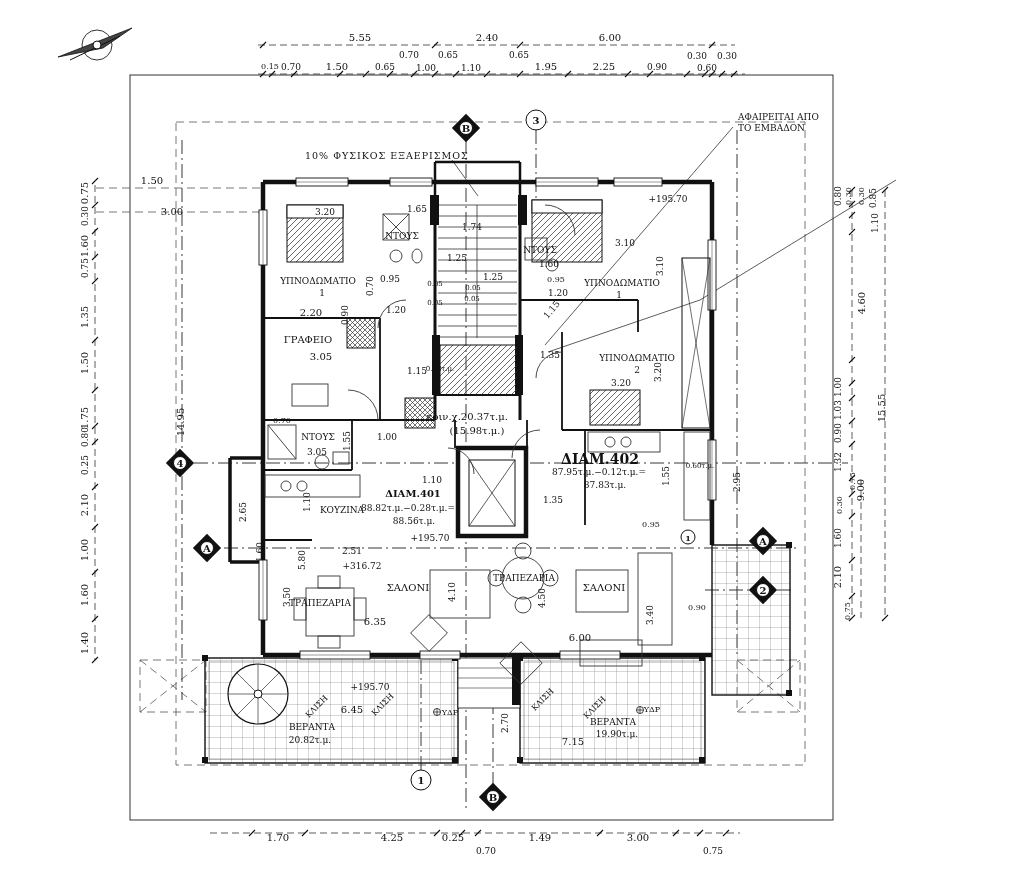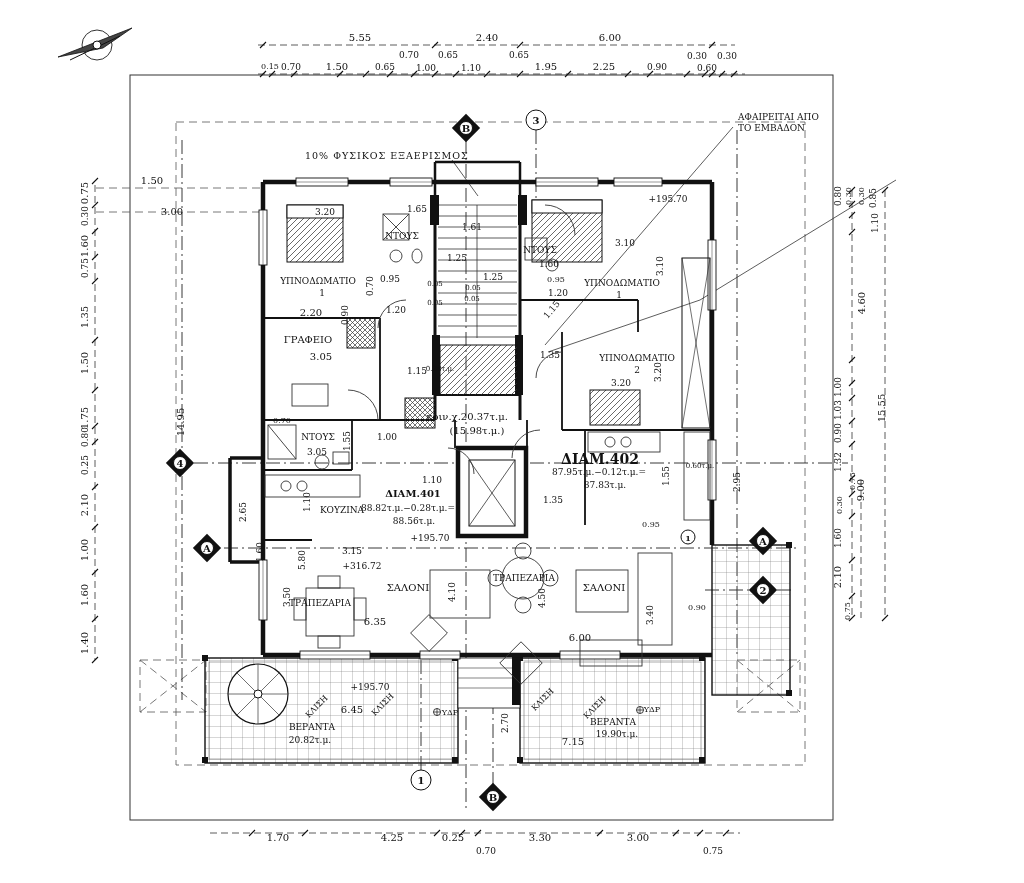--- a/index.html
+++ b/index.html
@@ -316,28 +316,28 @@
       <span class="ann" style="left: 853px; top: 481px; font-size: 8px; transform: translate(-50%, -50%) rotate(-90deg);">0.75</span>
       <span class="ann" style="left: 861px; top: 490px; font-size: 10px; transform: translate(-50%, -50%) rotate(-90deg);">9.00</span>
       <span class="ann" style="left: 840px; top: 505px; font-size: 8px; transform: translate(-50%, -50%) rotate(-90deg);">0.30</span>
       <span class="ann" style="left: 838px; top: 538px; font-size: 9px; transform: translate(-50%, -50%) rotate(-90deg);">1.60</span>
       <span class="ann" style="left: 838px; top: 577px; font-size: 10px; transform: translate(-50%, -50%) rotate(-90deg);">2.10</span>
       <span class="ann" style="left: 848px; top: 611px; font-size: 8px; transform: translate(-50%, -50%) rotate(-90deg);">0.75</span>
       <span class="ann" style="left: 882px; top: 408px; font-size: 10px; transform: translate(-50%, -50%) rotate(-90deg);">15.55</span>
       <span class="ann" style="left: 278px; top: 838px; font-size: 10px; transform: translate(-50%, -50%);">1.70</span>
       <span class="ann" style="left: 392px; top: 838px; font-size: 10px; transform: translate(-50%, -50%);">4.25</span>
       <span class="ann" style="left: 453px; top: 838px; font-size: 10px; transform: translate(-50%, -50%);">0.25</span>
-      <span class="ann" style="left: 540px; top: 838px; font-size: 10px; transform: translate(-50%, -50%);">3.30</span>
+      <span class="ann" style="left: 540px; top: 838px; font-size: 10px; transform: translate(-50%, -50%);">1.49</span>
       <span class="ann" style="left: 638px; top: 838px; font-size: 10px; transform: translate(-50%, -50%);">3.00</span>
       <span class="ann" style="left: 486px; top: 851px; font-size: 9px; transform: translate(-50%, -50%);">0.70</span>
       <span class="ann" style="left: 713px; top: 851px; font-size: 9px; transform: translate(-50%, -50%);">0.75</span>
       <span class="ann" style="left: 325px; top: 212px; font-size: 9px; transform: translate(-50%, -50%);">3.20</span>
       <span class="ann" style="left: 404px; top: 209px; font-size: 9px; transform: translate(-50%, -50%); margin-left: 13px;">1.65</span>
       <span class="ann" style="left: 402px; top: 236px; font-size: 9px; transform: translate(-50%, -50%);">ΝΤΟΥΣ</span>
-      <span class="ann" style="left: 472px; top: 227px; font-size: 9px; transform: translate(-50%, -50%);">1.61</span>
+      <span class="ann" style="left: 472px; top: 227px; font-size: 9px; transform: translate(-50%, -50%);">1.74</span>
       <span class="ann" style="left: 457px; top: 258px; font-size: 9px; transform: translate(-50%, -50%);">1.25</span>
       <span class="ann" style="left: 493px; top: 277px; font-size: 9px; transform: translate(-50%, -50%);">1.25</span>
       <span class="ann" style="left: 435px; top: 284px; font-size: 7px; transform: translate(-50%, -50%);">0.05</span>
       <span class="ann" style="left: 473px; top: 288px; font-size: 7px; transform: translate(-50%, -50%);">0.05</span>
       <span class="ann" style="left: 472px; top: 299px; font-size: 7px; transform: translate(-50%, -50%);">0.05</span>
       <span class="ann" style="left: 435px; top: 303px; font-size: 7px; transform: translate(-50%, -50%);">0.05</span>
       <span class="ann" style="left: 540px; top: 250px; font-size: 9px; transform: translate(-50%, -50%);">ΝΤΟΥΣ</span>
       <span class="ann" style="left: 549px; top: 264px; font-size: 9px; transform: translate(-50%, -50%);">1.60</span>
       <span class="ann" style="left: 556px; top: 280px; font-size: 8px; transform: translate(-50%, -50%);">0.95</span>
       <span class="ann" style="left: 558px; top: 293px; font-size: 9px; transform: translate(-50%, -50%);">1.20</span>
@@ -379,21 +379,21 @@
       <span class="ann" style="left: 432px; top: 480px; font-size: 9px; transform: translate(-50%, -50%);">1.10</span>
       <span class="ann" style="left: 600px; top: 459px; font-size: 14px; font-weight: bold; transform: translate(-50%, -50%);">ΔΙΑΜ.402</span>
       <span class="ann" style="left: 599px; top: 472px; font-size: 9px; transform: translate(-50%, -50%);">87.95τ.μ.−0.12τ.μ.=</span>
       <span class="ann" style="left: 605px; top: 485px; font-size: 9px; transform: translate(-50%, -50%);">87.83τ.μ.</span>
       <span class="ann" style="left: 666px; top: 476px; font-size: 9px; transform: translate(-50%, -50%) rotate(-90deg);">1.55</span>
       <span class="ann" style="left: 553px; top: 500px; font-size: 9px; transform: translate(-50%, -50%);">1.35</span>
       <span class="ann" style="left: 737px; top: 482px; font-size: 9px; transform: translate(-50%, -50%) rotate(-90deg);">2.95</span>
       <span class="ann" style="left: 700px; top: 466px; font-size: 7px; transform: translate(-50%, -50%);">0.60τ.μ.</span>
       <span class="ann" style="left: 651px; top: 525px; font-size: 8px; transform: translate(-50%, -50%);">0.95</span>
       <span class="ann" style="left: 243px; top: 512px; font-size: 9px; transform: translate(-50%, -50%) rotate(-90deg);">2.65</span>
-      <span class="ann" style="left: 352px; top: 551px; font-size: 9px; transform: translate(-50%, -50%);">3.15</span>
+      <span class="ann" style="left: 352px; top: 551px; font-size: 9px; transform: translate(-50%, -50%);">2.51</span>
       <span class="ann" style="left: 302px; top: 560px; font-size: 9px; transform: translate(-50%, -50%) rotate(-90deg);">5.80</span>
       <span class="ann" style="left: 362px; top: 566px; font-size: 9px; transform: translate(-50%, -50%);">+316.72</span>
       <span class="ann" style="left: 287px; top: 597px; font-size: 9px; transform: translate(-50%, -50%) rotate(-90deg);">3.50</span>
       <span class="ann" style="left: 320px; top: 603px; font-size: 9px; transform: translate(-50%, -50%);">ΤΡΑΠΕΖΑΡΙΑ</span>
       <span class="ann" style="left: 408px; top: 588px; font-size: 10px; transform: translate(-50%, -50%);">ΣΑΛΟΝΙ</span>
       <span class="ann" style="left: 375px; top: 622px; font-size: 10px; transform: translate(-50%, -50%);">6.35</span>
       <span class="ann" style="left: 452px; top: 592px; font-size: 9px; transform: translate(-50%, -50%) rotate(-90deg);">4.10</span>
       <span class="ann" style="left: 260px; top: 552px; font-size: 9px; transform: translate(-50%, -50%) rotate(-90deg);">1.60</span>
       <span class="ann" style="left: 524px; top: 578px; font-size: 9px; transform: translate(-50%, -50%);">ΤΡΑΠΕΖΑΡΙΑ</span>
       <span class="ann" style="left: 604px; top: 588px; font-size: 10px; transform: translate(-50%, -50%);">ΣΑΛΟΝΙ</span>

